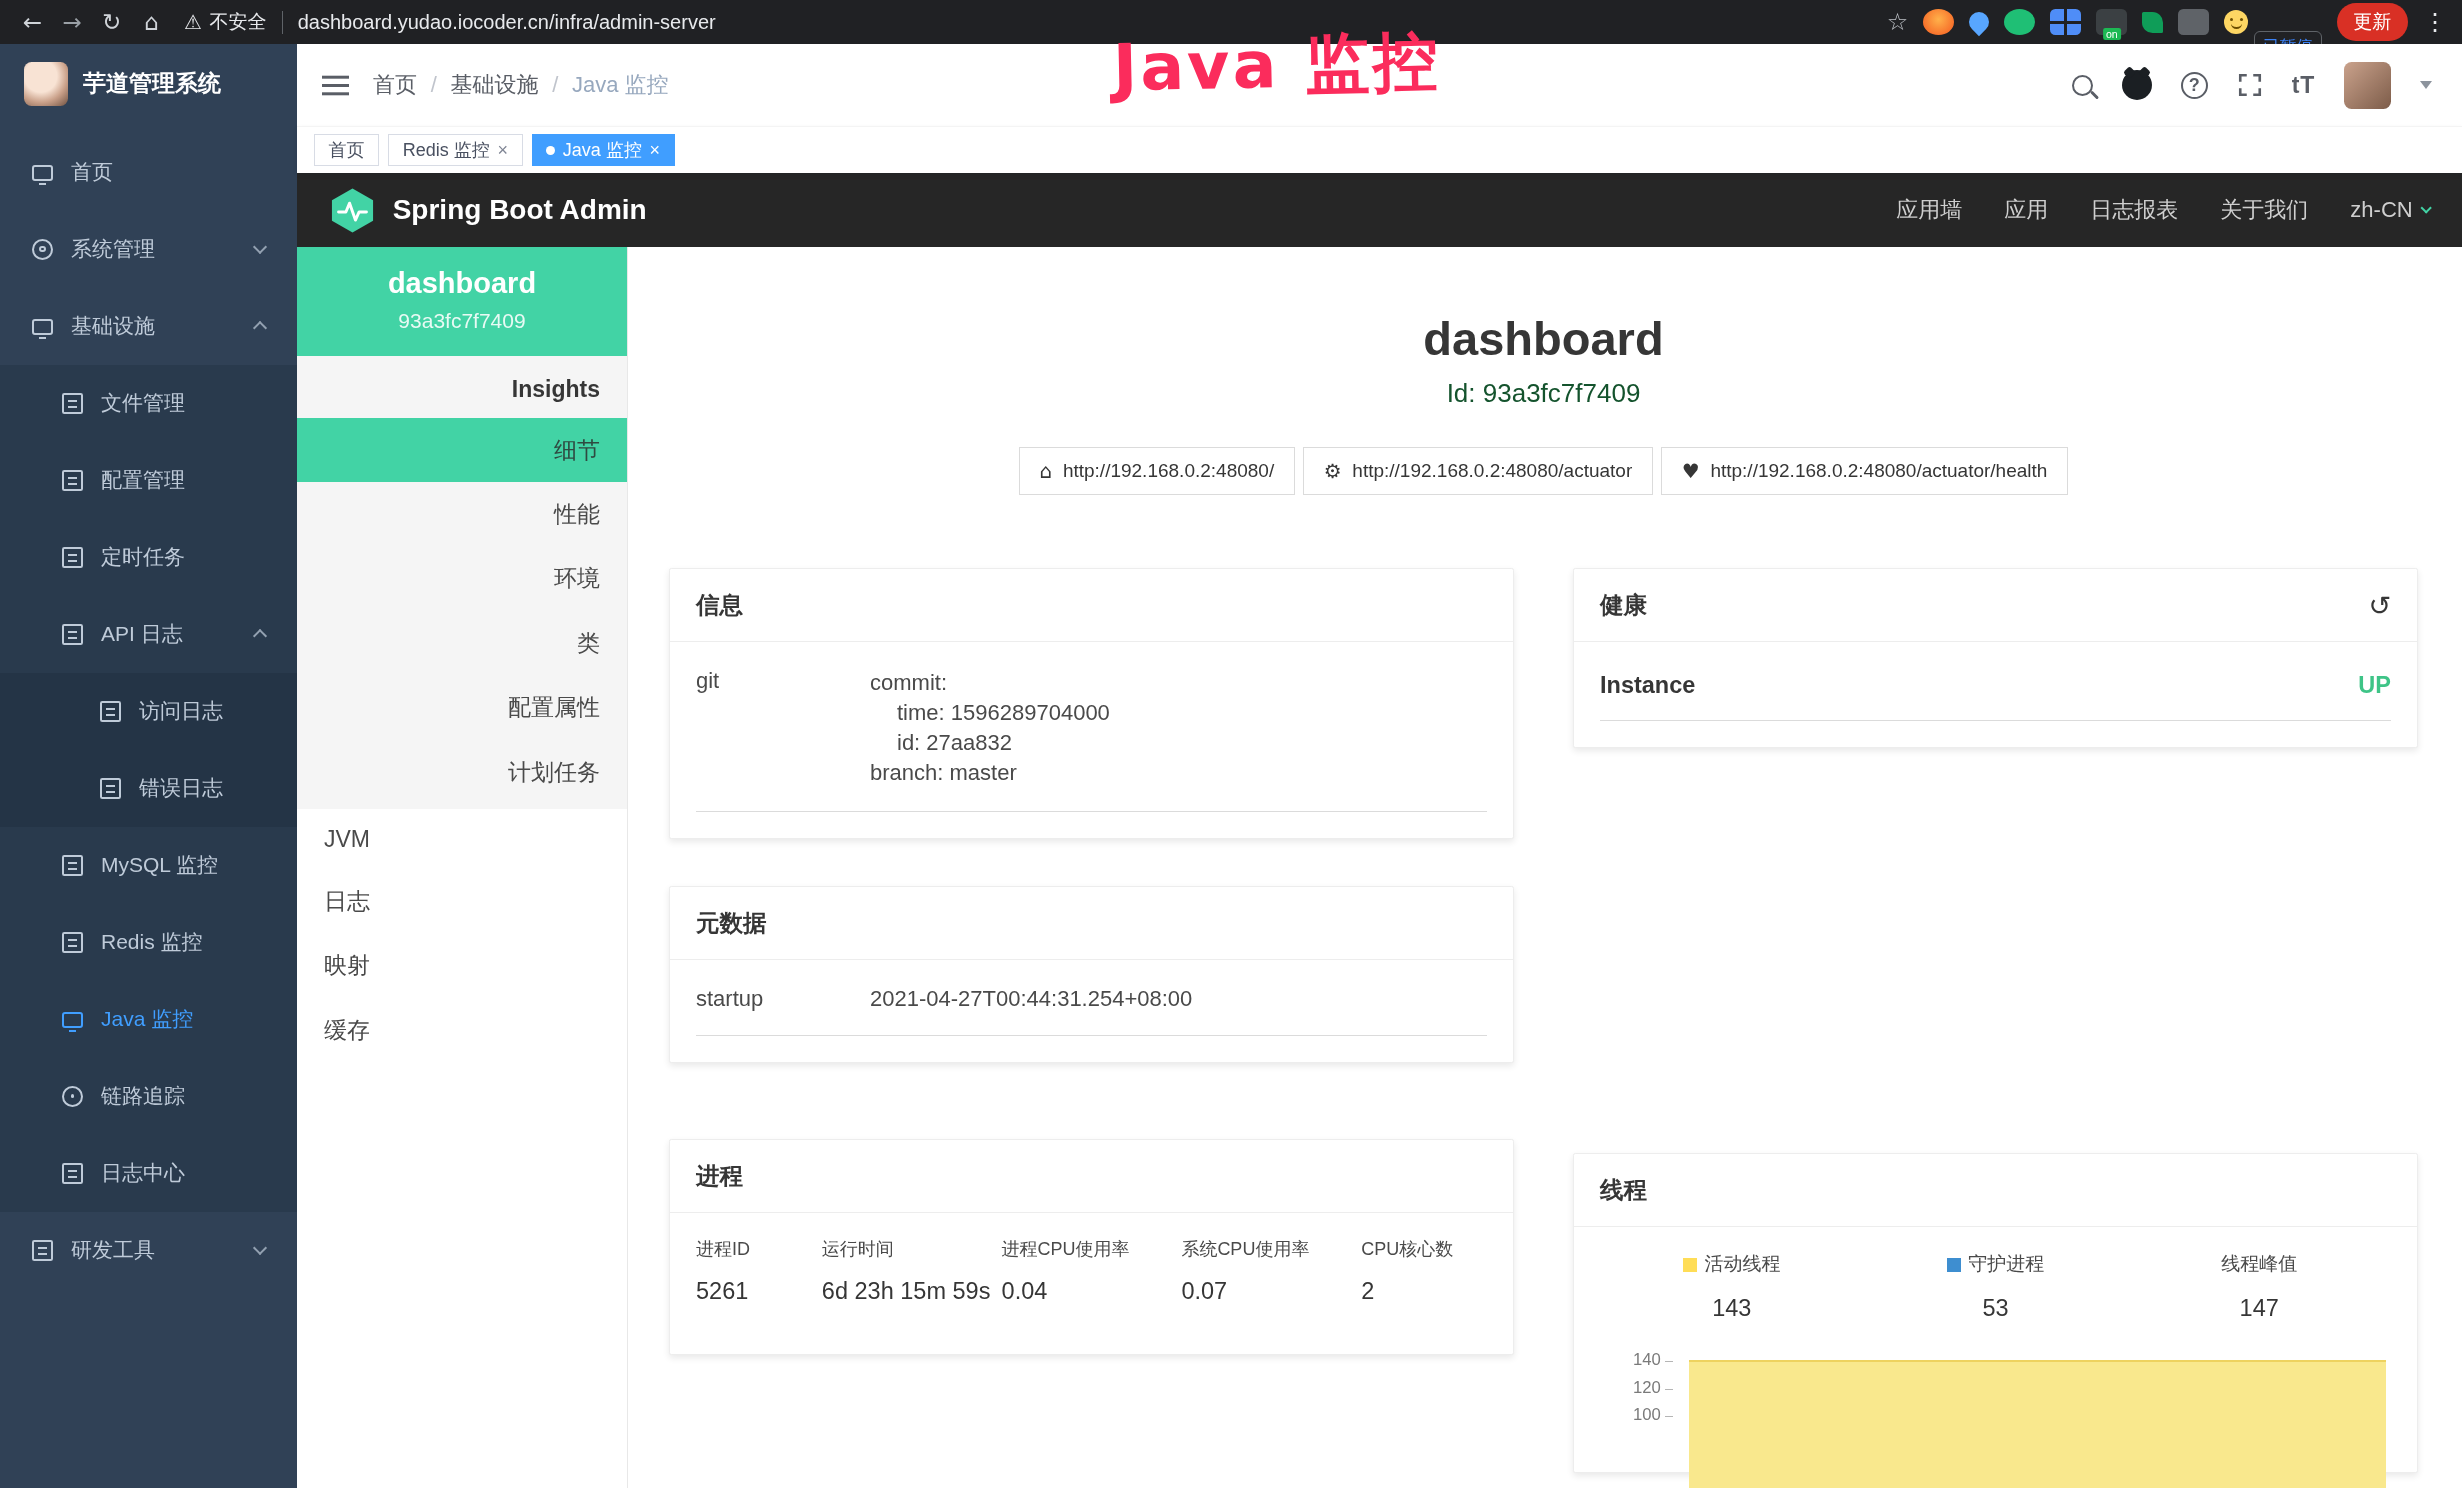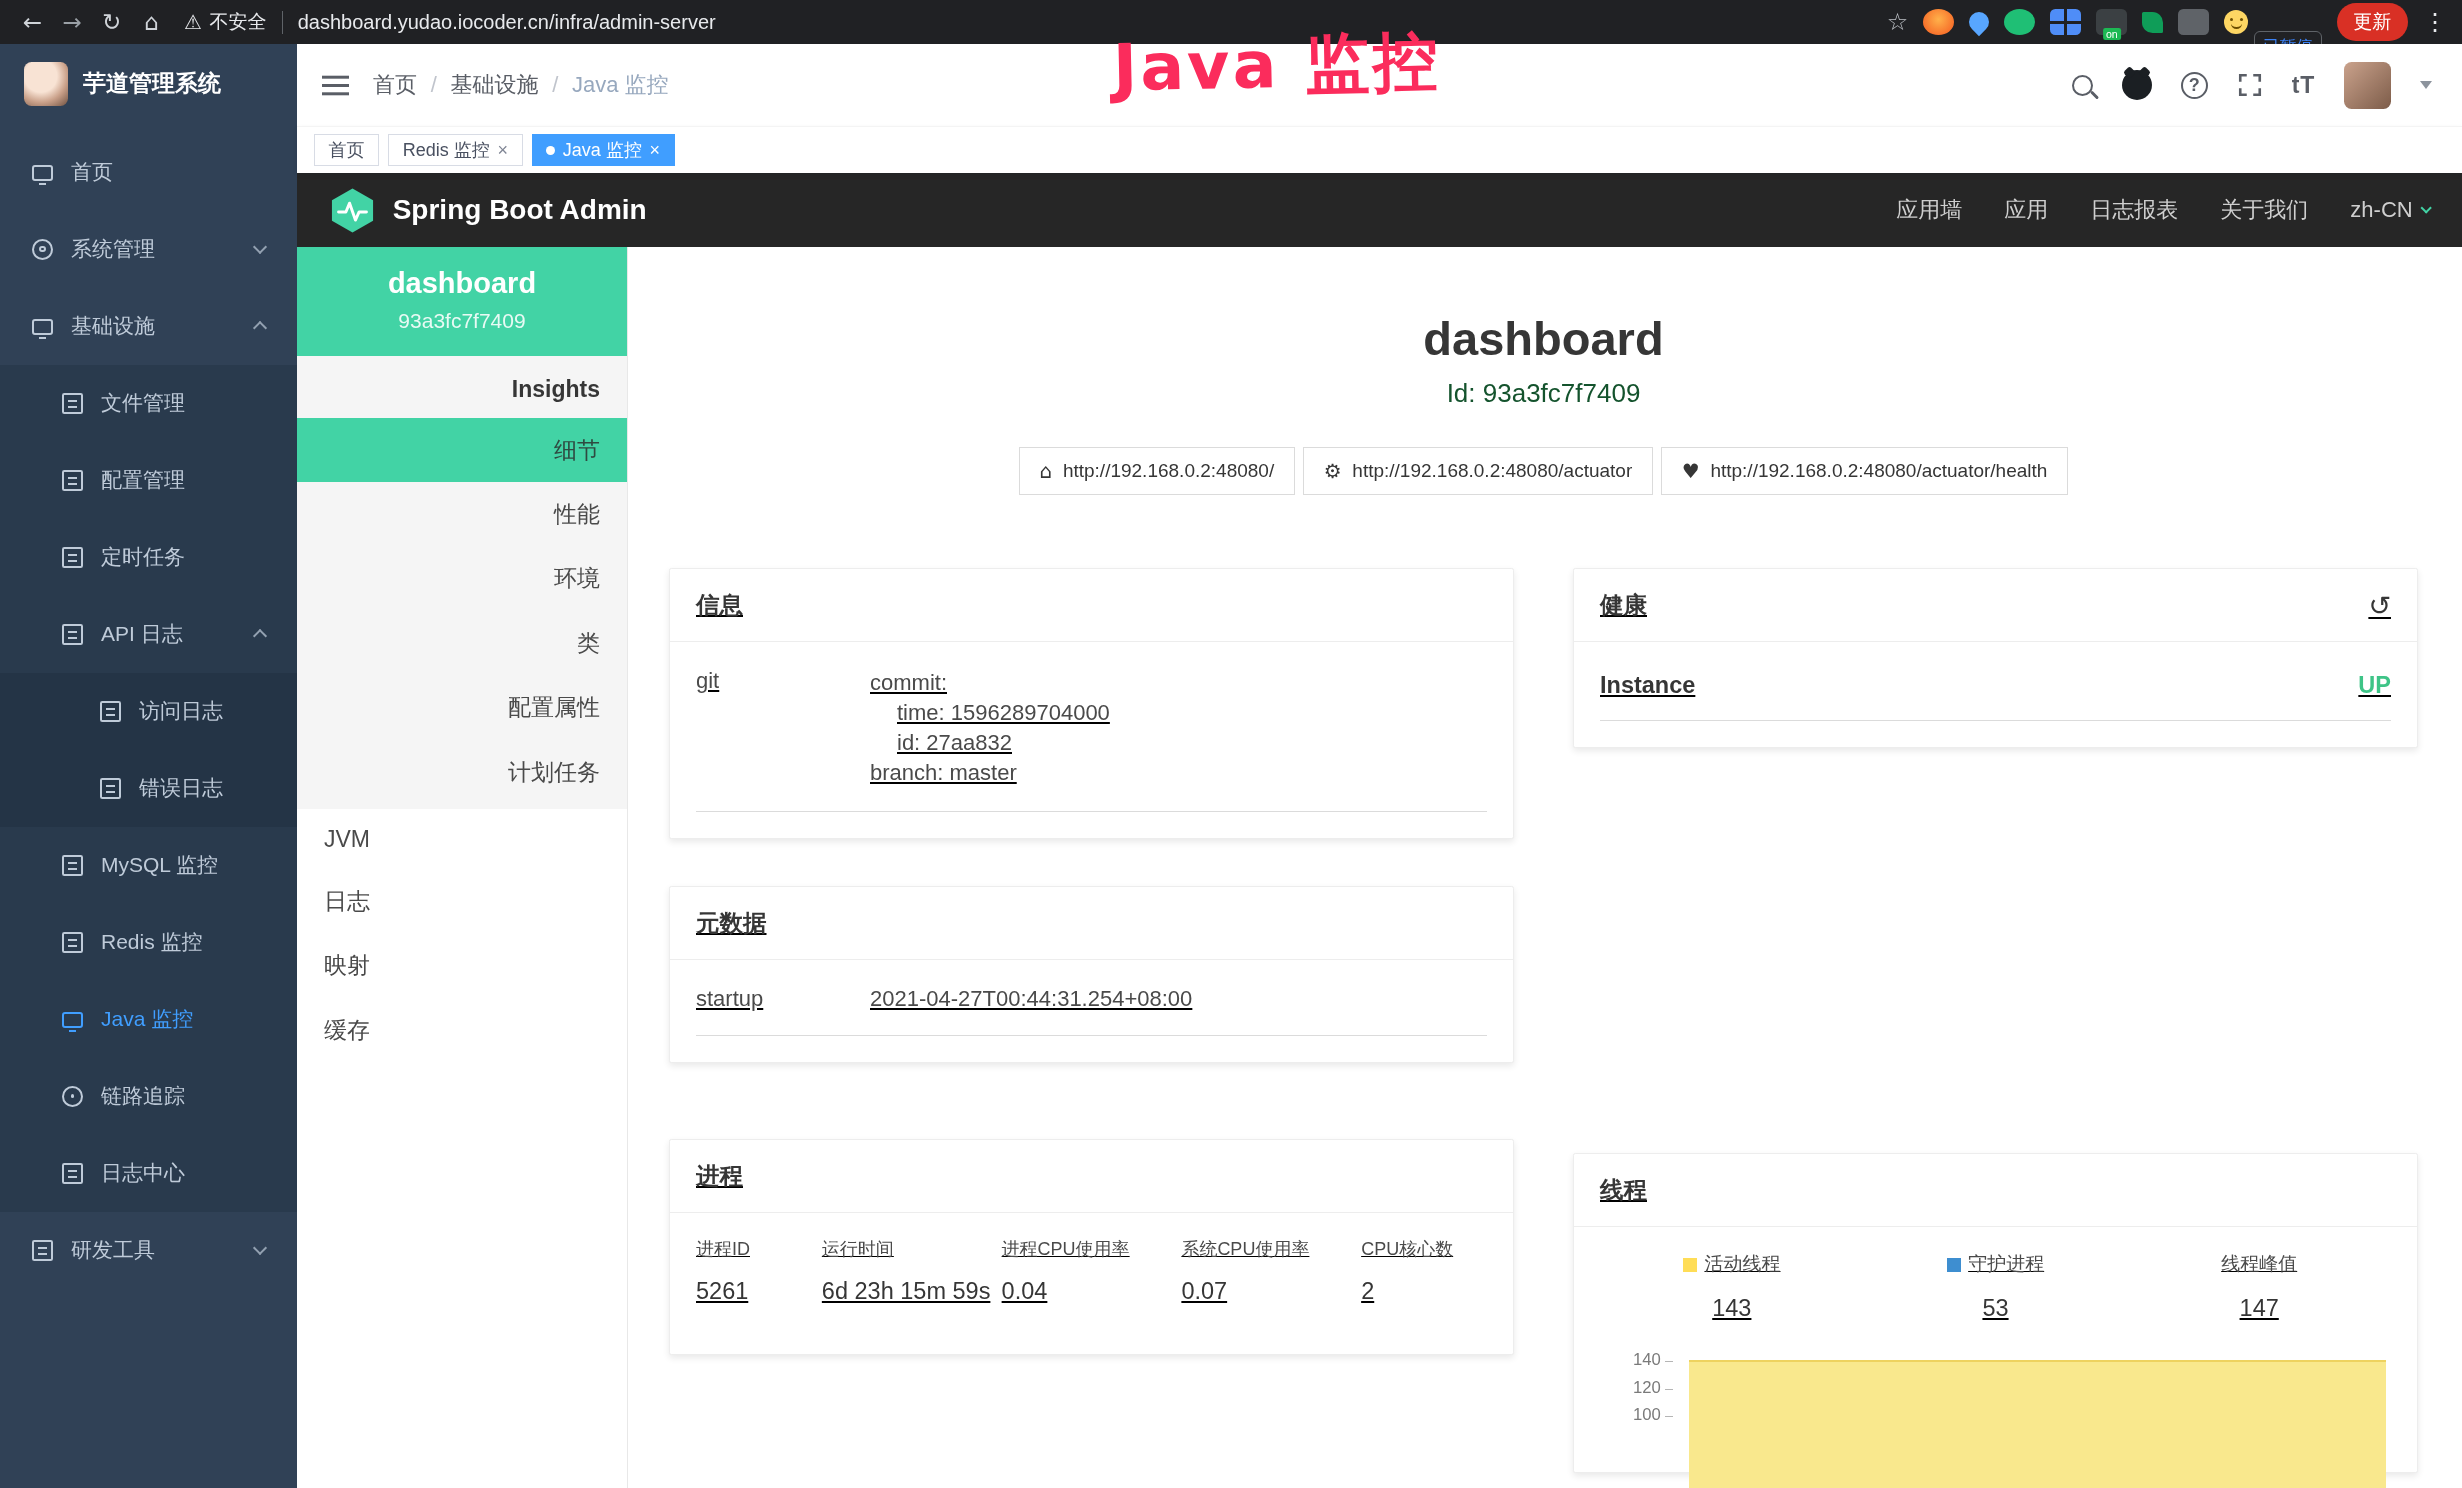--- a/index.html
+++ b/index.html
@@ -128,21 +128,21 @@
   .sba-content { flex:1; min-width:0; padding:0 44px 0 41px; background:#fff; overflow:hidden; }
   .content-head { text-align:center; margin-top:64px; }
   .content-title { font-size:47px; font-weight:600; color:#363636; }
   .content-id { font-size:26px; color:#14532d; margin-top:12px; }
   .links-row { display:flex; justify-content:center; gap:7.6px; margin-top:38px; }
   .link-box { display:flex; align-items:center; gap:10.6px; border:0.8px solid #dbdbdb; padding:12px 20px;
       font-size:19px; color:#363636; background:#fff; white-space:nowrap; }
   .link-ic { font-family:"DejaVu Sans",sans-serif; font-size:20px; line-height:1; }
   .link-ic.heart { color:#363636; }
 
-  .cards { display:flex; gap:59px; margin-top:73px; align-items:flex-start;text-decoration:underline; }
+  .cards { display:flex; gap:59px; margin-top:73px; align-items:flex-start; }
   .col { flex:1 1 0; min-width:0; display:flex; flex-direction:column; }
   .card { background:#fff; border:0.8px solid #ededed; border-radius:2.3px; box-shadow:0 3px 7.6px rgba(10,10,10,.09); }
   .card-head { display:flex; align-items:center; justify-content:space-between; padding:20px 26px;
       border-bottom:1.5px solid #ededed; font-size:23.5px; font-weight:700; color:#363636; }
   .hist { font-family:"DejaVu Sans",sans-serif; font-size:27px; font-weight:400; color:#363636; }
   .card-body { padding:6px 26px 26px; }
 
   .kv-row { display:flex; padding:20px 0 23px; border-bottom:0.8px solid #dbdbdb; font-size:22px; color:#4a4a4a; }
   .kv-key { width:174px; flex-shrink:0; }
   .kv-val .line { line-height:30px; }

